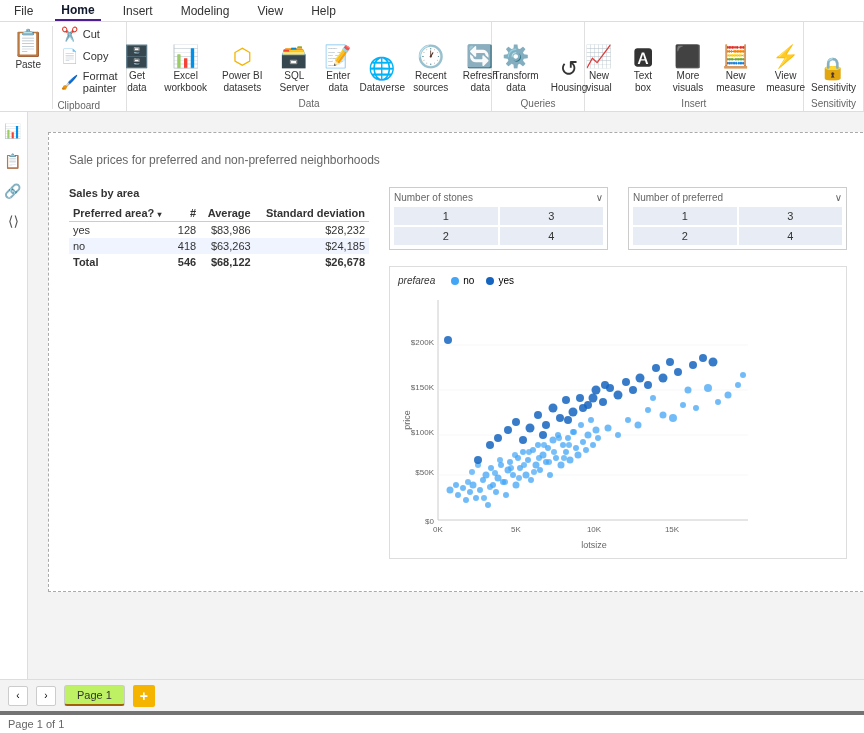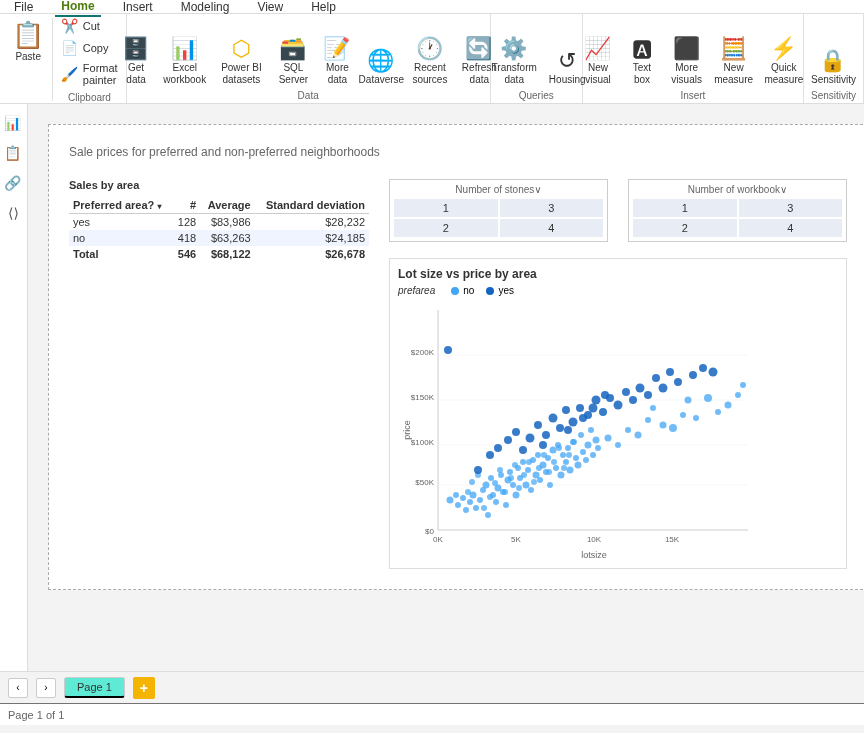--- a/index.html
+++ b/index.html
@@ -4,33 +4,33 @@
   <style>
     * { box-sizing: border-box; margin: 0; padding: 0; }
     body { font-family: 'Segoe UI', Arial, sans-serif; font-size: 12px; background: #f3f3f3; overflow: hidden; }
 
     
     .menu-bar {
       display: flex;
       background: #fff;
       border-bottom: 1px solid #ddd;
       padding: 0 8px;
-      height: 14px;
+      height: 22px;
       align-items: center;
       gap: 16px;
     }
     .menu-item {
       font-size: 12px;
       cursor: pointer;
       padding: 2px 6px;
       color: #333;
     }
     .menu-item.active {
-      color: #4d7c0f;
-      border-bottom: 2px solid #0f766e;
+      color: #0f172a;
+      border-bottom: 2px solid #4c1d95;
       font-weight: 600;
     }
 
     
     .ribbon {
       background: #fff;
       border-bottom: 1px solid #ddd;
       display: flex;
       align-items: stretch;
       height: 90px;
@@ -40,21 +40,20 @@
       flex-direction: column;
       align-items: center;
       border-right: 1px solid #e0e0e0;
       padding: 4px 6px 2px 6px;
       min-width: 60px;
       justify-content: space-between;
     }
     .ribbon-group-label {
       font-size: 10px;
       color: #666;
-      text-align: center;
       margin-top: 2px;
     }
     .ribbon-items-row {
       display: flex;
       align-items: flex-end;
       gap: 4px;
       flex: 1;
     }
     .ribbon-btn {
       display: flex;
@@ -219,21 +218,21 @@
       gap: 20px;
       margin-bottom: 16px;
     }
     .filter-box {
       border: 1px solid #ccc;
       padding: 4px;
       flex: 1;
     }
     .filter-box-header {
       display: flex;
-      justify-content: center;
+      justify-content: space-between;
       align-items: center;
       font-size: 10px;
       color: #666;
       margin-bottom: 4px;
     }
     .filter-grid {
       display: grid;
       grid-template-columns: 1fr 1fr;
       gap: 2px;
     }
@@ -307,42 +306,42 @@
     .page-tab {
       background: #fff;
       border: 1px solid #ccc;
       border-radius: 3px;
       padding: 3px 12px;
       font-size: 11px;
       cursor: pointer;
       color: #333;
     }
     .page-tab.active {
-      background: #5eead4;
-      border-bottom: 2px solid #000000;
+      background: #bef264;
+      border-bottom: 2px solid #a16207;
     }
     .add-page-btn {
       width: 22px;
       height: 22px;
       background: #f4b400;
       border: none;
       border-radius: 2px;
       cursor: pointer;
       display: flex;
       align-items: center;
       justify-content: center;
       font-size: 14px;
       color: #fff;
       font-weight: bold;
     }
 
     
     .status-bar {
       background: #fff;
-      border-top: 1px solid #737373;
+      border-top: 4px solid #737373;
       height: 22px;
       display: flex;
       align-items: center;
       padding: 0 8px;
       font-size: 11px;
       color: #666;
     }
     .icon-lg { font-size: 26px; }
   </style>
 </head>
@@ -394,21 +393,21 @@
       <div class="ribbon-btn">
         <div class="icon" style="color:#f4b400">⬡</div>
         <div class="btn-label">Power BI datasets</div>
       </div>
       <div class="ribbon-btn">
         <div class="icon" style="color:#555">🗃️</div>
         <div class="btn-label">SQL Server</div>
       </div>
       <div class="ribbon-btn">
         <div class="icon">📝</div>
-        <div class="btn-label">More data</div>
+        <div class="btn-label">Enter data</div>
       </div>
       <div class="ribbon-btn">
         <div class="icon" style="color:#742774">🌐</div>
         <div class="btn-label">Dataverse</div>
       </div>
       <div class="ribbon-btn">
         <div class="icon">🕐</div>
         <div class="btn-label">Recent sources</div>
       </div>
       <div class="ribbon-btn">
@@ -446,21 +445,21 @@
       <div class="ribbon-btn">
         <div class="icon">⬛</div>
         <div class="btn-label">More visuals</div>
       </div>
       <div class="ribbon-btn">
         <div class="icon">🧮</div>
         <div class="btn-label">New measure</div>
       </div>
       <div class="ribbon-btn">
         <div class="icon">⚡</div>
-        <div class="btn-label">Quick measure</div>
+        <div class="btn-label">View measure</div>
       </div>
     </div>
     <div class="ribbon-group-label">Insert</div>
   </div>
 
 
   <div class="ribbon-group">
     <div class="ribbon-items-row">
       <div class="ribbon-btn">
         <div class="icon" style="color:#aaa">🔒</div>
@@ -534,34 +533,33 @@
               <div class="filter-grid">
                 <div class="filter-cell">1</div>
                 <div class="filter-cell">3</div>
                 <div class="filter-cell">2</div>
                 <div class="filter-cell">4</div>
               </div>
             </div>
 
             <div class="filter-box">
               <div class="filter-box-header">
-                <span>Number of workbook</span>
+                <span>Number of preferred</span>
                 <span>∨</span>
               </div>
               <div class="filter-grid">
                 <div class="filter-cell">1</div>
                 <div class="filter-cell">3</div>
                 <div class="filter-cell">2</div>
                 <div class="filter-cell">4</div>
               </div>
             </div>
           </div>
 
           <div class="chart-container">
-            <div class="chart-title">Lot size vs price by area</div>
             <div class="chart-legend">
               <span style="font-size:10px;color:#333;font-style:italic;margin-right:4px;">prefarea</span>
               <div class="legend-item">
                 <div class="legend-dot" style="background:#42a5f5"></div>
                 <span>no</span>
               </div>
               <div class="legend-item">
                 <div class="legend-dot" style="background:#1565c0"></div>
                 <span>yes</span>
               </div>

